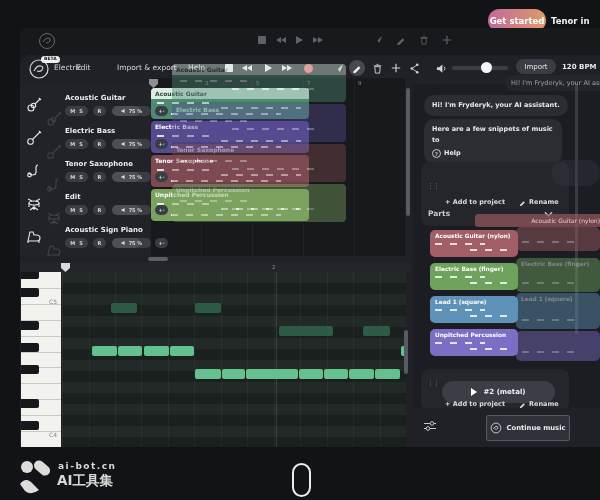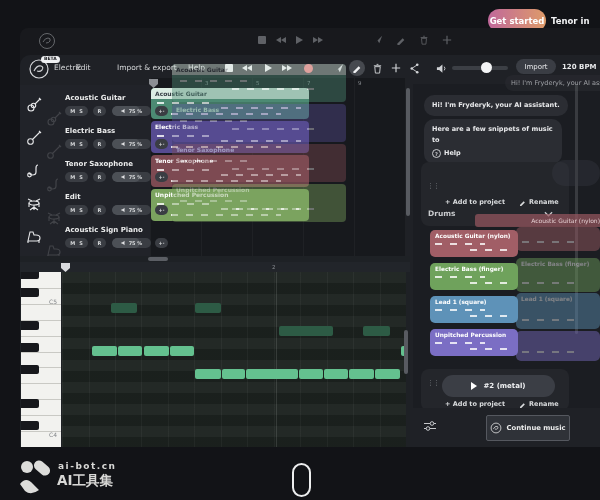--- a/index.html
+++ b/index.html
@@ -511,21 +511,21 @@
       <span>+ Add to project</span>
       <span style="display:flex;gap:3px;align-items:center">
         <svg width="7" height="7" viewBox="0 0 12 12">
             <path d="M2 10 l6-6 2 2 -6 6 -2.5 .5 z" fill="#d9dbdd"></path>
           </svg>
         <span>Rename</span>
       </span>
     </div>
   </div>
 
-  <div class="abs parts-row">Drums</div>
+  <div class="abs parts-row">Parts</div>
   <svg class="abs" style="left:544px;top:211px" width="9" height="6" viewBox="0 0 10 6">
     <path d="M1 1 L5 5 L9 1" stroke="#c9cbce" stroke-width="1.4" fill="none"></path>
     </svg>
 
   <div class="abs" style="left:430px;top:230px;width:88px;height:130px" id="parts">
       <div class="pcard" style="top: 0px; height: 27px; background: rgb(161, 94, 102);">
         <div class="clip-label">Acoustic Guitar (nylon)</div>
         <div class="dash" style="top: 13px; left: 5px; width: 50px;"></div>
         <div class="dash" style="top: 19px; left: 40px; width: 44px;"></div>
       </div>
@@ -541,21 +541,21 @@
       </div>
       <div class="pcard" style="top: 99px; height: 27px; background: rgb(123, 110, 196);">
         <div class="clip-label">Unpitched Percussion</div>
         <div class="dash" style="top: 13px; left: 5px; width: 50px;"></div>
         <div class="dash" style="top: 19px; left: 40px; width: 44px;"></div>
       </div>
     </div>
 
   <div class="snippet" style="top:369px;height:42px">
     <div class="handle" style="top:12px">⋮⋮</div>
-    <div class="spill" style="top:6px">
+    <div class="spill" style="top:12px">
       <span class="play-tri"></span>
       <span>#2 (metal)</span>
     </div>
     <div class="actions" style="left:24px;top:31px">
       <span>+ Add to project</span>
       <span style="display:flex;gap:3px;align-items:center">
         <svg width="7" height="7" viewBox="0 0 12 12">
             <path d="M2 10 l6-6 2 2 -6 6 -2.5 .5 z" fill="#d9dbdd"></path>
           </svg>
         <span>Rename</span>

